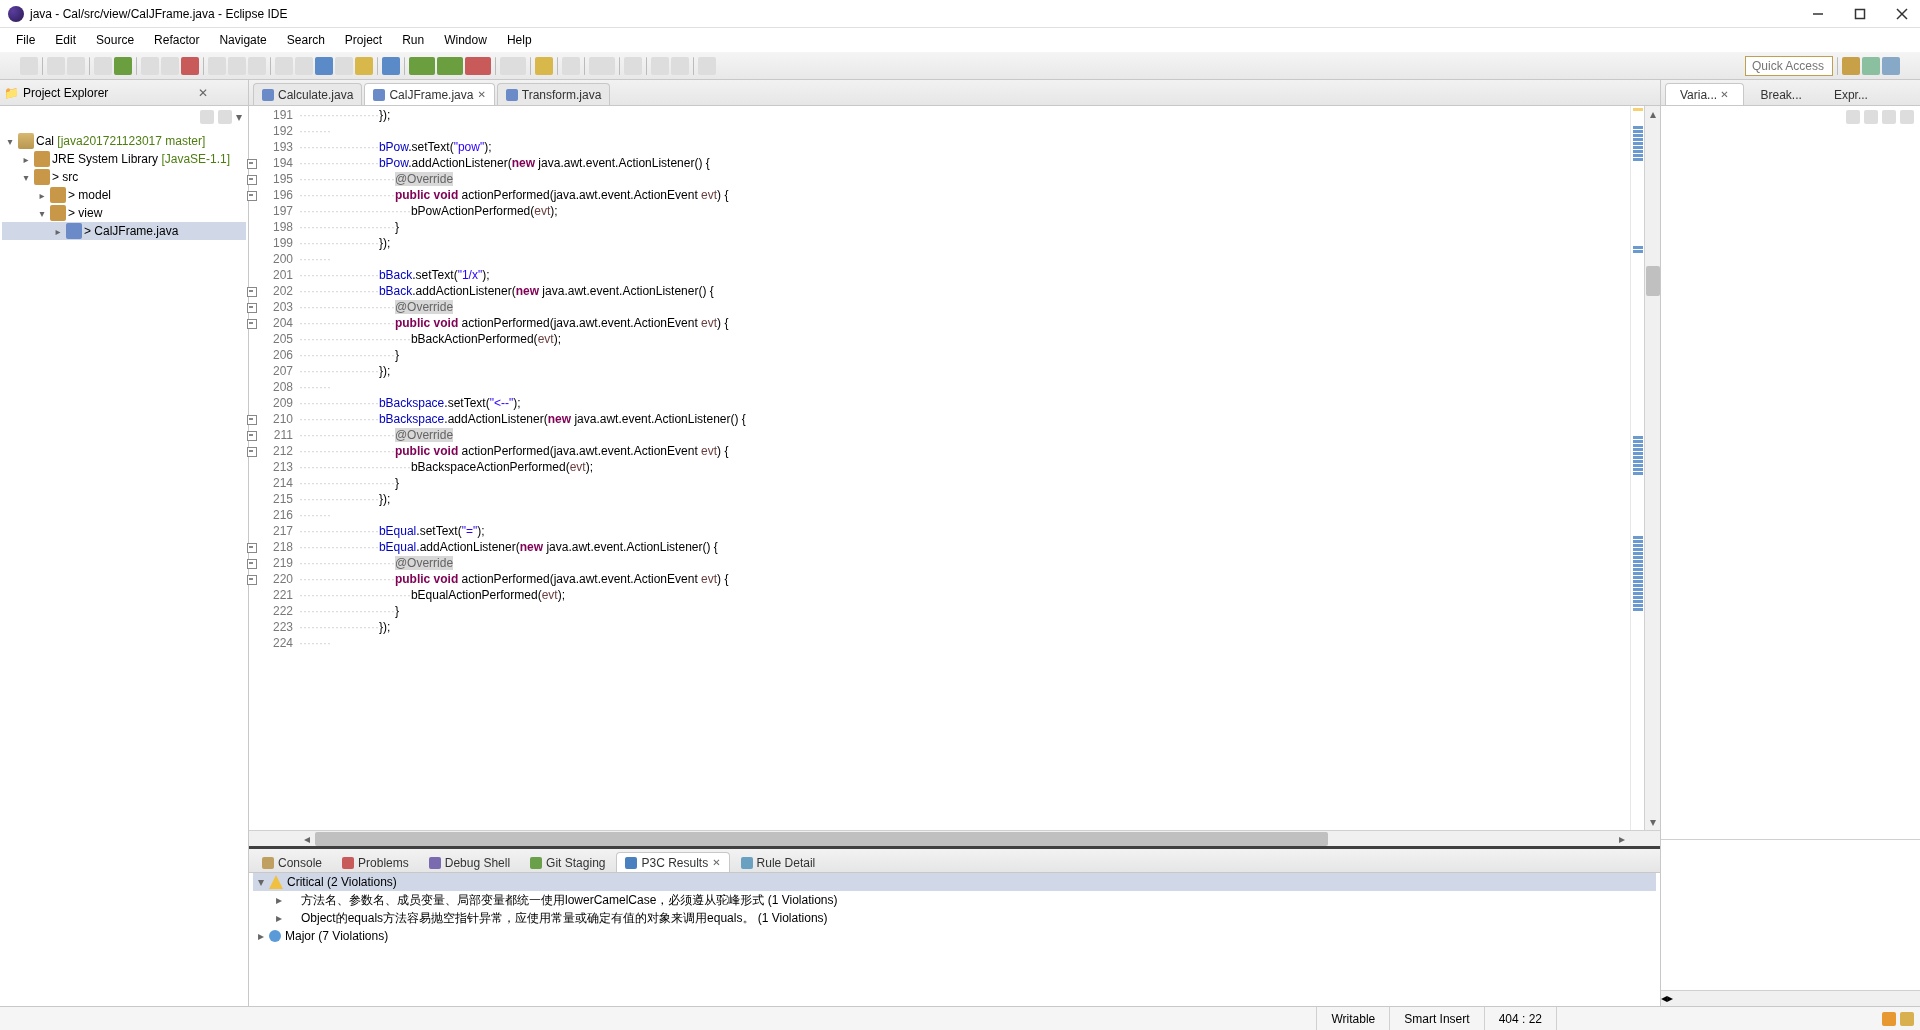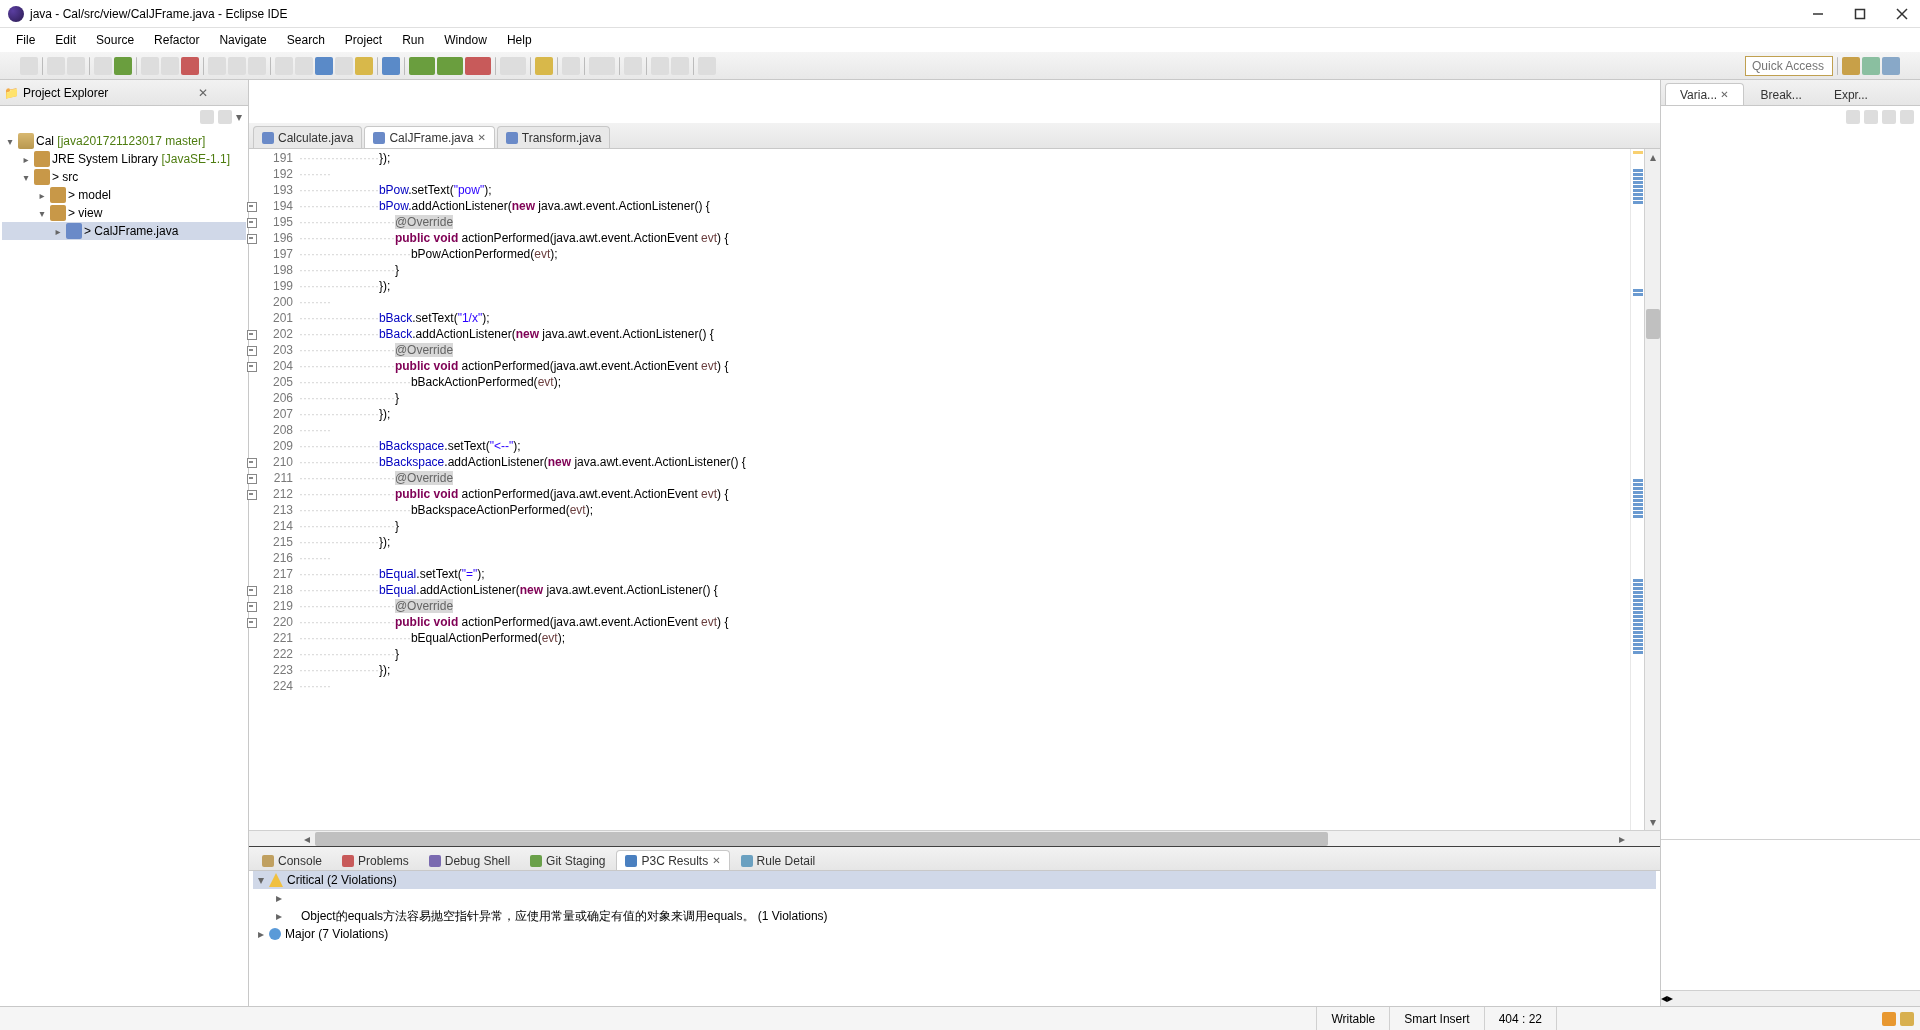--- a/index.html
+++ b/index.html
@@ -80,21 +80,21 @@
 .ovmarks .mk { position:absolute; left:2px; width:10px; height:3px; }
 .edvscroll { width:16px; background:#f0f0f0; border-left:1px solid #d0d0d0; position:relative; }
 .edvscroll .thumb { position:absolute; left:1px; width:14px; background:#c0c0c0; border-radius:2px; }
 .edvscroll .arr { position:absolute; left:0; width:16px; height:16px; display:flex; align-items:center; justify-content:center; color:#666;}
 .edhscroll { height:16px; background:#f0f0f0; border-top:1px solid #d0d0d0; display:flex; }
 .edhscroll .arr { width:16px; display:flex; align-items:center; justify-content:center; color:#666; }
 .edhscroll .track { flex:1; position:relative; }
 .edhscroll .thumb { position:absolute; top:1px; height:14px; background:#c0c0c0; border-radius:2px; }
 
 
-.bottom { height:160px; border-top:1px solid #404040; display:flex; flex-direction:column; background:#fff; }
+.bottom { height:160px; border-top:3px solid #404040; display:flex; flex-direction:column; background:#fff; }
 .btabs { height:24px; background:linear-gradient(#f2f2f2,#e6e6e6); border-bottom:1px solid #c8c8c8; display:flex; align-items:flex-end; padding-left:4px; gap:2px; }
 .btab { height:20px; padding:2px 8px; display:flex; align-items:center; gap:4px; color:#333; border:1px solid transparent; border-bottom:none; border-top-left-radius:4px; border-top-right-radius:4px;}
 .btab.active { background:#fff; border-color:#c8c8c8; }
 .btab .bic { width:12px; height:12px; border-radius:2px; }
 .btab .close { color:#666; font-size:10px; }
 .btabs .spacer { flex:1; }
 .btabs .bctl { width:14px; height:14px; margin:0 2px; display:inline-block; }
 .bsummary { padding:4px 8px; color:#000; }
 .btree { flex:1; overflow:auto; padding:0 4px; }
 .btree .trow { height:18px; }
@@ -260,21 +260,21 @@
       </div>
       <div class="trow sel" style="padding-left:48px">
         <span class="tw">▸</span>
         <span class="tic java"></span>
         <span class="tlabel">&gt; CalJFrame.java</span>
       </div>
     </div>
   </div>
 
   <div class="edarea">
-    <div style="flex:1; display:flex; flex-direction:column; min-height:0;margin-top:43px;">
+    <div style="flex:1; display:flex; flex-direction:column; min-height:0;">
       <div class="edtabs" id="edtabs">
           <div class="edtab">
             <span class="jic"></span>
             <span>Calculate.java</span>
           </div>
           <div class="edtab active">
             <span class="jic"></span>
             <span>CalJFrame.java</span>
             <span class="close">✕</span>
           </div>
@@ -420,20 +420,21 @@
         </div>
       <div class="btree">
         <div class="trow sel2">
           <span class="tw2">▾</span>
           <span class="warn-ic"></span>
           <span>Critical (2 Violations)</span>
         </div>
         <div class="trow" style="padding-left:18px">
           <span class="tw2">▸</span>
           <span style="width:14px"></span>
+          <span>方法名、参数名、成员变量、局部变量都统一使用lowerCamelCase，必须遵从驼峰形式 (1 Violations)</span>
         </div>
         <div class="trow" style="padding-left:18px">
           <span class="tw2">▸</span>
           <span style="width:14px"></span>
           <span>Object的equals方法容易抛空指针异常，应使用常量或确定有值的对象来调用equals。 (1 Violations)</span>
         </div>
         <div class="trow">
           <span class="tw2">▸</span>
           <span class="info-ic"></span>
           <span>Major (7 Violations)</span>

